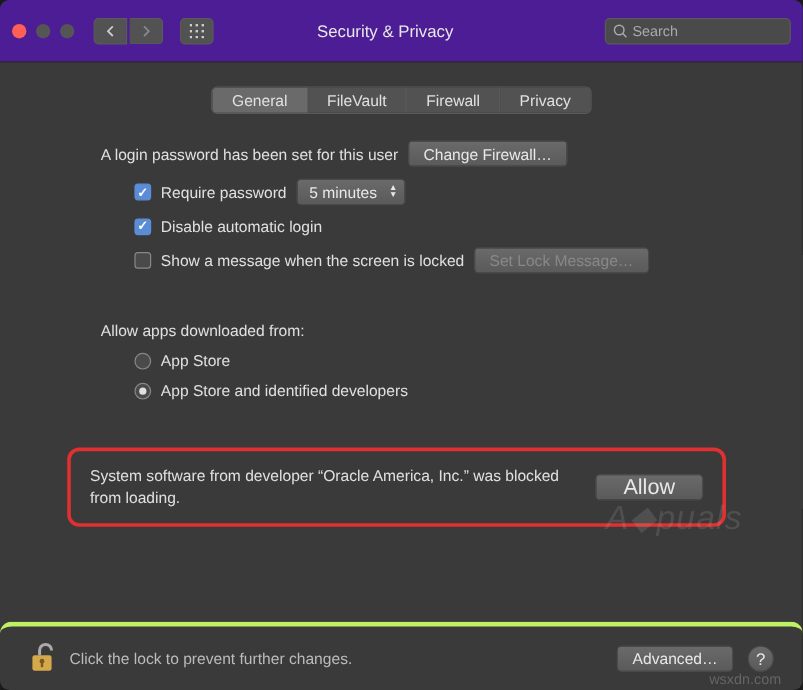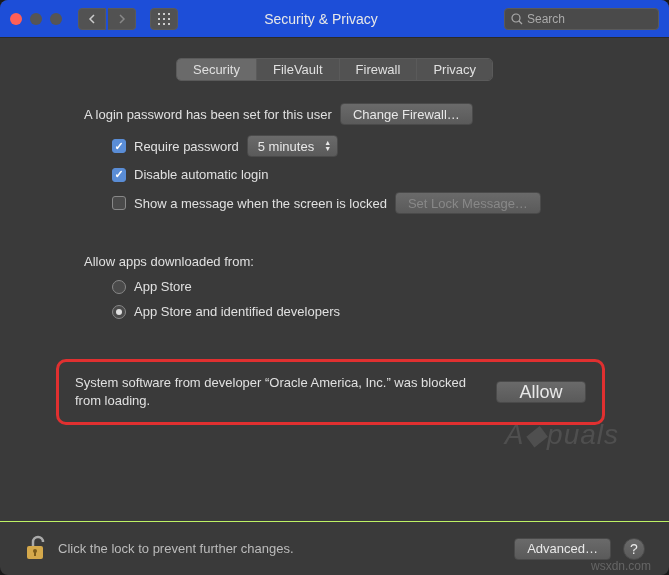--- a/index.html
+++ b/index.html
@@ -15,22 +15,22 @@
     .window {
       width: 669px;
       height: 575px;
       background: #3a3a3a;
       border-radius: 8px;
       overflow: hidden;
       display: flex;
       flex-direction: column;
     }
     .titlebar {
-      height: 38px;
-      background: #1d4ed8;
+      height: 52px;
+      background: #4c1d95;
       border-bottom: 1px solid #2a2a2a;
       display: flex;
       align-items: center;
       padding: 0 10px;
       gap: 10px;
     }
     .traffic { display: flex; gap: 8px; }
     .tl { width: 12px; height: 12px; border-radius: 50%; }
     .tl.red { background: #ff5f57; }
     .tl.yellow { background: #555; }
@@ -159,25 +159,26 @@
     .blocked-text { flex: 1; font-size: 13px; line-height: 1.4; }
     .allow-btn {
       background: linear-gradient(#6a6a6a, #5a5a5a);
       border: 1px solid #4a4a4a;
       border-radius: 4px;
       width: 90px; height: 22px;
       color: #e8e8e8; font-size: 18px;
       display: flex; align-items: center; justify-content: center;
     }
     .footer {
-      border-top: 1px solid #bef264;
+      border-top: 4px solid #bef264;
       padding: 12px 24px;
       display: flex;
       align-items: center;
       gap: 12px;
+      border-radius: 10px;
     }
     .lock { flex-shrink: 0; }
     .footer-text { flex: 1; color: #bbb; font-size: 13px; }
     .help {
       width: 22px; height: 22px; border-radius: 50%;
       background: linear-gradient(#6a6a6a, #5a5a5a);
       border: 1px solid #4a4a4a;
       display: flex; align-items: center; justify-content: center;
       color: #e8e8e8; font-size: 14px;
     }
@@ -240,21 +241,21 @@
           <circle cx="5" cy="5" r="4" stroke="#aaa" stroke-width="1.2" fill="none"></circle>
           <line x1="8" y1="8" x2="11" y2="11" stroke="#aaa" stroke-width="1.2"></line>
         </svg>
       <span>Search</span>
     </div>
   </div>
 
   <div class="content">
     <div class="tabs">
       <div class="tabs-inner">
-        <div class="tab active">Security</div>
+        <div class="tab active">General</div>
         <div class="tab">FileVault</div>
         <div class="tab">Firewall</div>
         <div class="tab">Privacy</div>
       </div>
     </div>
 
     <div class="section">
       <div class="row">
         <span>A login password has been set for this user</span>
         <span class="mac-btn">Change Firewall…</span>

